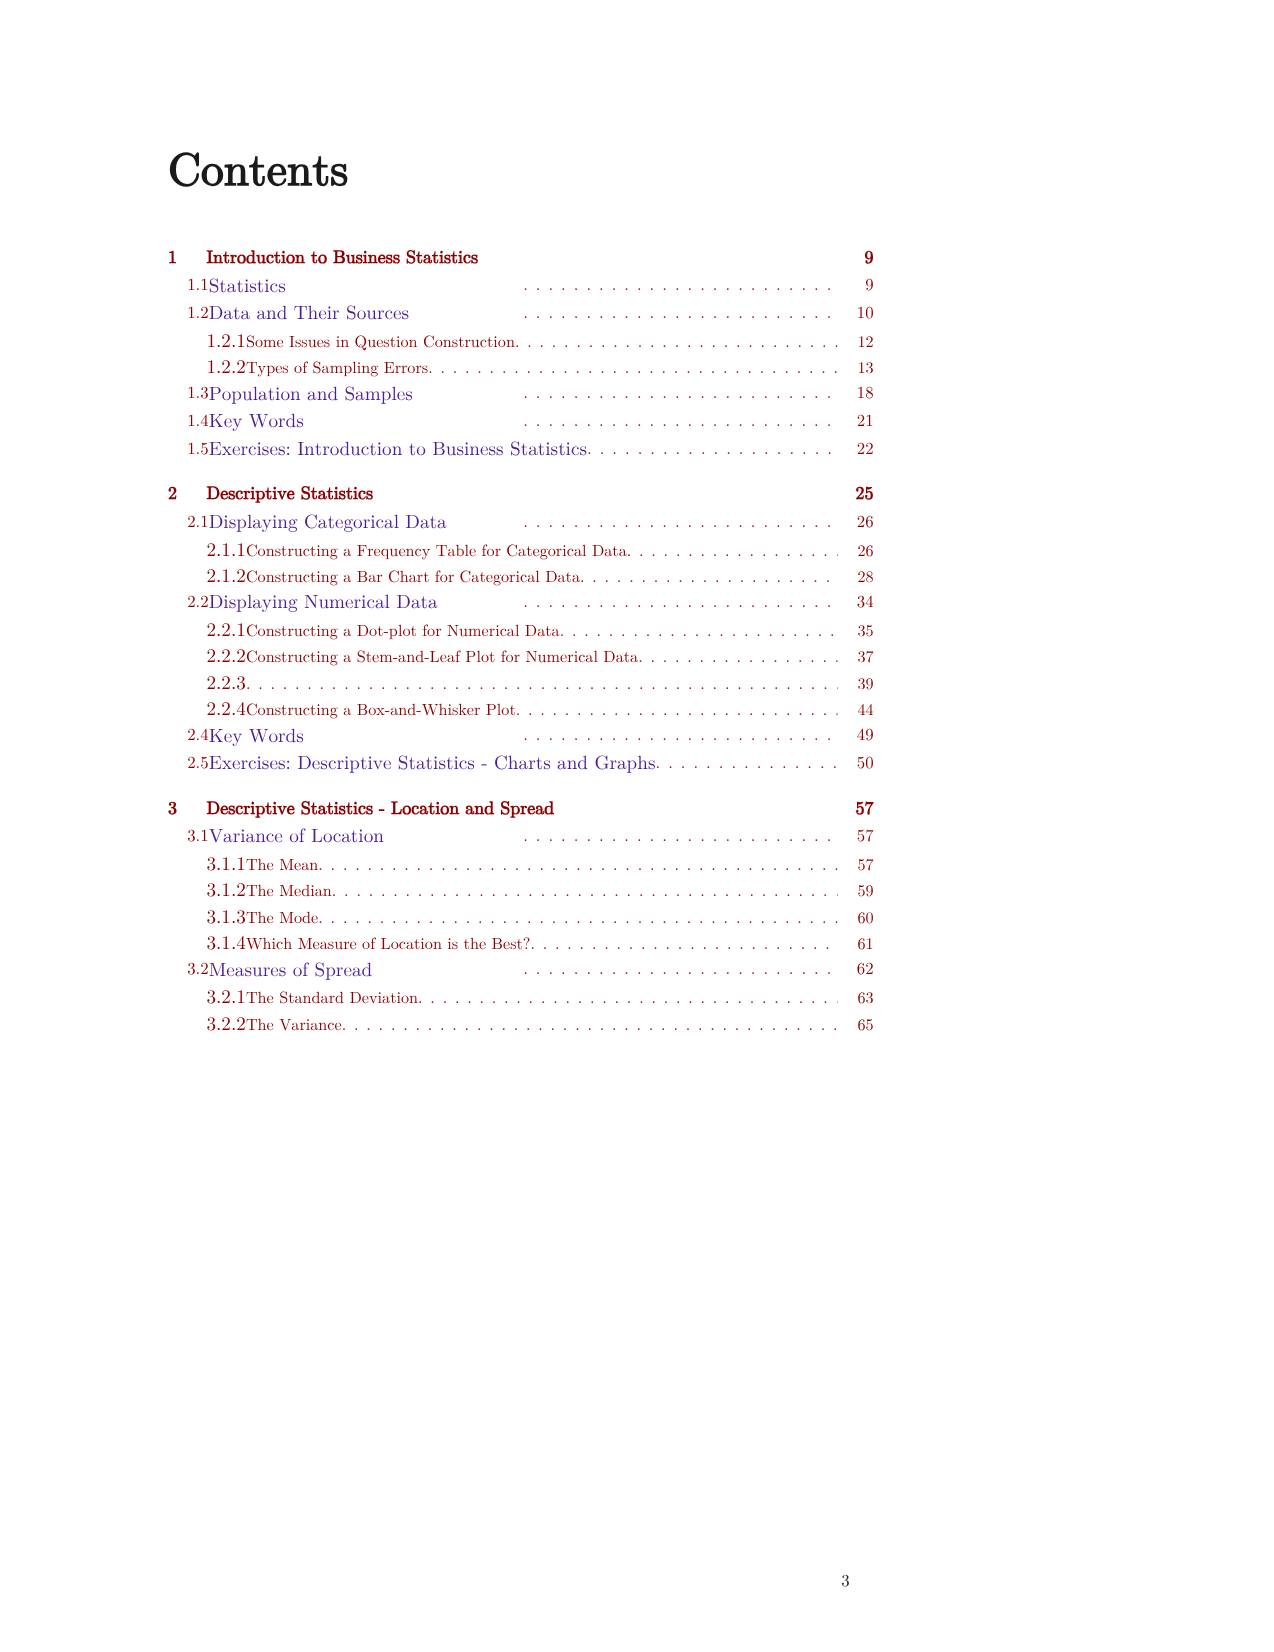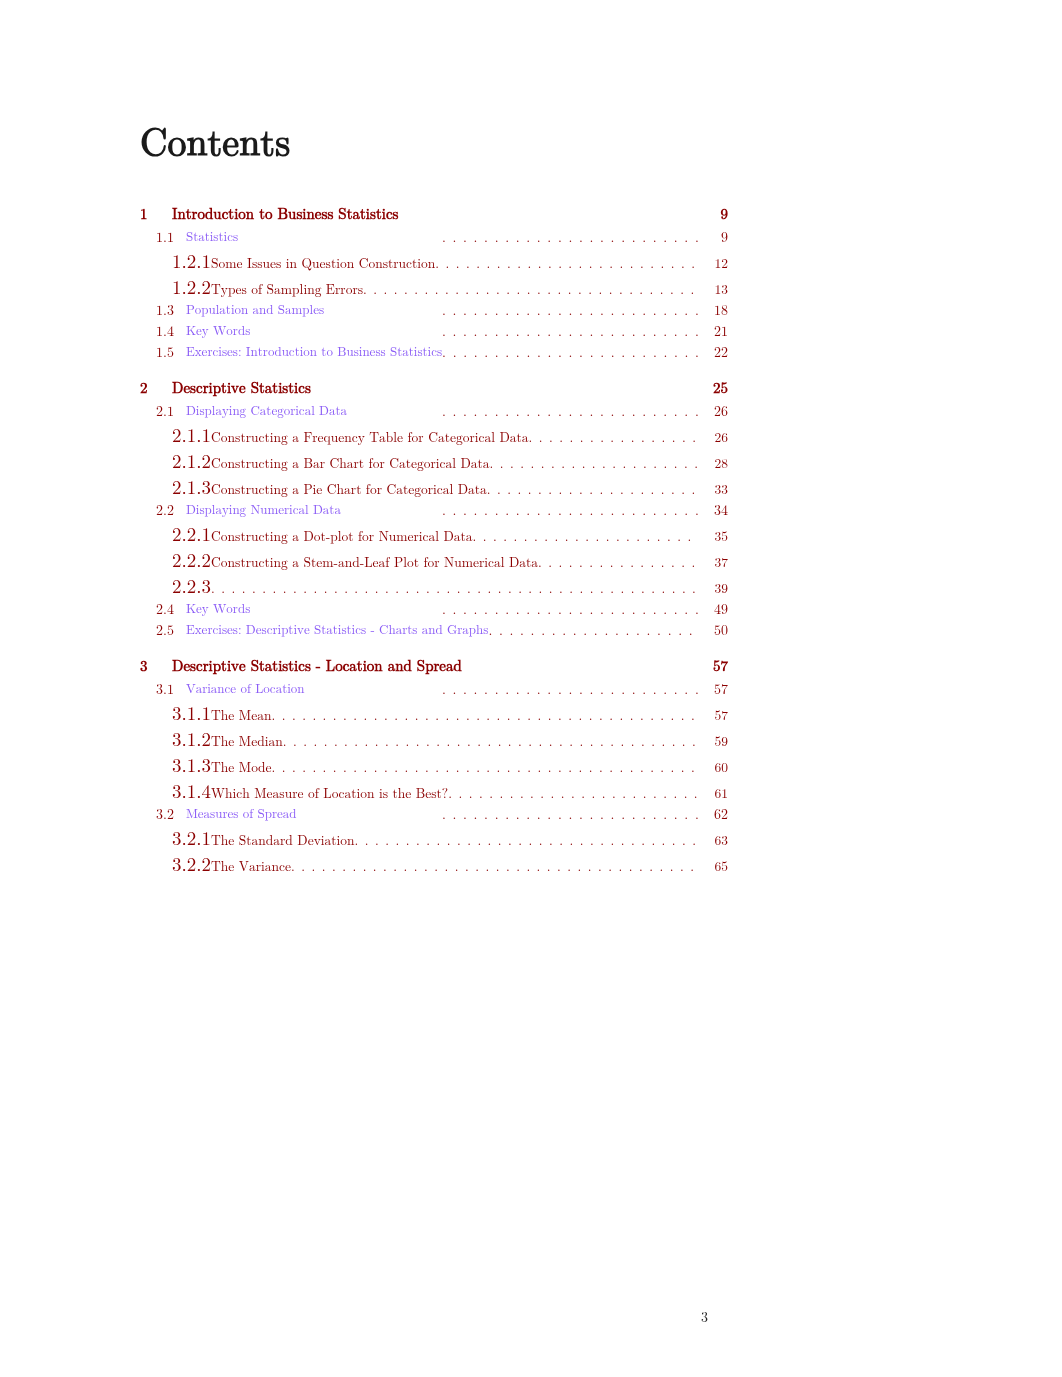--- a/index.html
+++ b/index.html
@@ -59,39 +59,38 @@
       align-items: flex-start;
       margin-bottom: 4px;
     }
     .section-num {
       font-size: 14px;
       color: #8B0000;
       min-width: 32px;
       padding-left: 16px;
     }
     .section-title {
-      font-size: 13px;
-      color: #8b5cf6;
+      font-size: 16px;
+      color: #4c1d95;
       flex: 1;
-      margin-left: 12px;
     }
     .section-page {
       font-size: 14px;
       color: #8B0000;
       min-width: 30px;
       text-align: right;
     }
     
     .subsection-row {
       display: flex;
       align-items: baseline;
       margin-bottom: 3px;
     }
     .subsection-num {
-      font-size: 19px;
+      font-size: 16px;
       color: #8B0000;
       min-width: 50px;
       padding-left: 32px;
     }
     .subsection-title {
       font-size: 13.5px;
       color: #8B0000;
       white-space: nowrap;
     }
     .subsection-page {
@@ -137,20 +136,26 @@
     <span class="chapter-num">1</span>
     <span class="chapter-title">Introduction to Business Statistics</span>
     <span class="chapter-page">9</span>
   </div>
       <div class="section-row">
       <span class="section-num">1.1</span>
       <span class="section-title" style="white-space:nowrap">Statistics</span>
       <span class="dot-leader dot-leader-section" style="font-size:14px;color:#8B0000;flex:1;overflow:hidden;white-space:nowrap;"></span>
       <span class="section-page">9</span>
     </div>
+      <div class="section-row">
+      <span class="section-num">1.2</span>
+      <span class="section-title" style="white-space:nowrap">Data and Their Sources</span>
+      <span class="dot-leader dot-leader-section" style="font-size:14px;color:#8B0000;flex:1;overflow:hidden;white-space:nowrap;"></span>
+      <span class="section-page">10</span>
+    </div>
       <div class="subsection-row">
         <span class="subsection-num">1.2.1</span>
         <span class="subsection-title">Some Issues in Question Construction</span>
         <span class="dot-leader" style="font-size:13.5px;color:#8B0000;flex:1;overflow:hidden;white-space:nowrap;"></span>
         <span class="subsection-page">12</span>
       </div>
       <div class="subsection-row">
         <span class="subsection-num">1.2.2</span>
         <span class="subsection-title">Types of Sampling Errors</span>
         <span class="dot-leader" style="font-size:13.5px;color:#8B0000;flex:1;overflow:hidden;white-space:nowrap;"></span>
@@ -190,26 +195,20 @@
         <span class="subsection-title">Constructing a Frequency Table for Categorical Data</span>
         <span class="dot-leader" style="font-size:13.5px;color:#8B0000;flex:1;overflow:hidden;white-space:nowrap;"></span>
         <span class="subsection-page">26</span>
       </div>
       <div class="subsection-row">
         <span class="subsection-num">2.1.2</span>
         <span class="subsection-title">Constructing a Bar Chart for Categorical Data</span>
         <span class="dot-leader" style="font-size:13.5px;color:#8B0000;flex:1;overflow:hidden;white-space:nowrap;"></span>
         <span class="subsection-page">28</span>
       </div>
-      <div class="subsection-row">
-        <span class="subsection-num">2.1.3</span>
-        <span class="subsection-title">Constructing a Pie Chart for Categorical Data</span>
-        <span class="dot-leader" style="font-size:13.5px;color:#8B0000;flex:1;overflow:hidden;white-space:nowrap;"></span>
-        <span class="subsection-page">33</span>
-      </div>
       <div class="section-row">
       <span class="section-num">2.2</span>
       <span class="section-title" style="white-space:nowrap">Displaying Numerical Data</span>
       <span class="dot-leader dot-leader-section" style="font-size:14px;color:#8B0000;flex:1;overflow:hidden;white-space:nowrap;"></span>
       <span class="section-page">34</span>
     </div>
       <div class="subsection-row">
         <span class="subsection-num">2.2.1</span>
         <span class="subsection-title">Constructing a Dot-plot for Numerical Data</span>
         <span class="dot-leader" style="font-size:13.5px;color:#8B0000;flex:1;overflow:hidden;white-space:nowrap;"></span>
@@ -218,20 +217,26 @@
       <div class="subsection-row">
         <span class="subsection-num">2.2.2</span>
         <span class="subsection-title">Constructing a Stem-and-Leaf Plot for Numerical Data</span>
         <span class="dot-leader" style="font-size:13.5px;color:#8B0000;flex:1;overflow:hidden;white-space:nowrap;"></span>
         <span class="subsection-page">37</span>
       </div>
       <div class="subsection-row">
         <span class="subsection-num">2.2.3</span>
         <span class="dot-leader" style="font-size:13.5px;color:#8B0000;flex:1;overflow:hidden;white-space:nowrap;"></span>
         <span class="subsection-page">39</span>
+      </div>
+      <div class="subsection-row">
+        <span class="subsection-num">2.2.4</span>
+        <span class="subsection-title">Constructing a Box-and-Whisker Plot</span>
+        <span class="dot-leader" style="font-size:13.5px;color:#8B0000;flex:1;overflow:hidden;white-space:nowrap;"></span>
+        <span class="subsection-page">44</span>
       </div>
       <div class="section-row">
       <span class="section-num">2.4</span>
       <span class="section-title" style="white-space:nowrap">Key Words</span>
       <span class="dot-leader dot-leader-section" style="font-size:14px;color:#8B0000;flex:1;overflow:hidden;white-space:nowrap;"></span>
       <span class="section-page">49</span>
     </div>
       <div class="section-row">
       <span class="section-num">2.5</span>
       <span class="section-title" style="white-space:nowrap">Exercises: Descriptive Statistics - Charts and Graphs</span>

